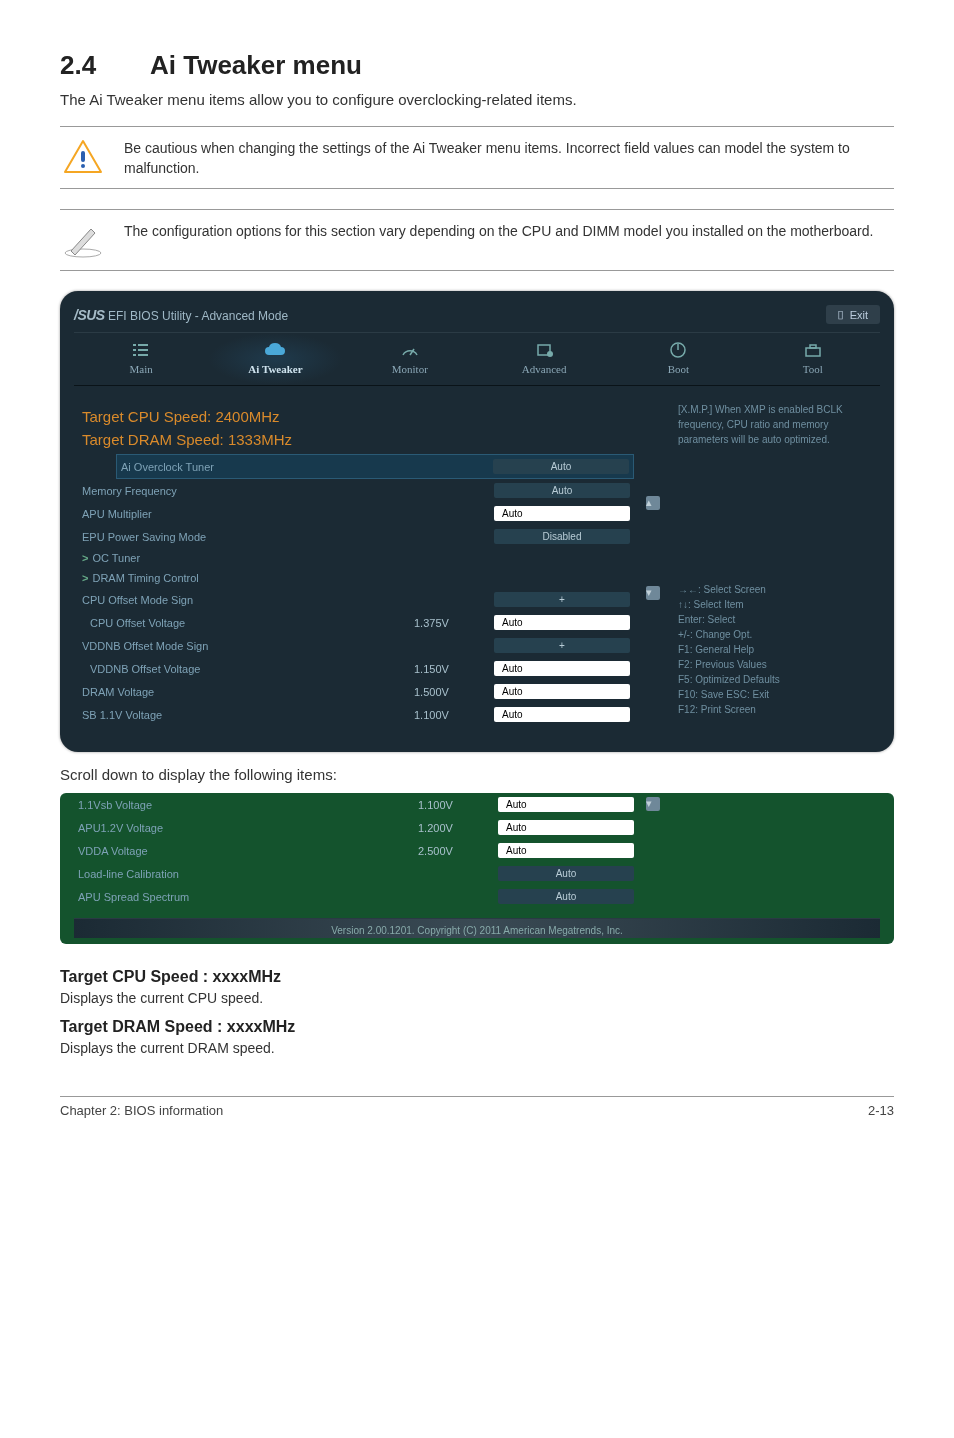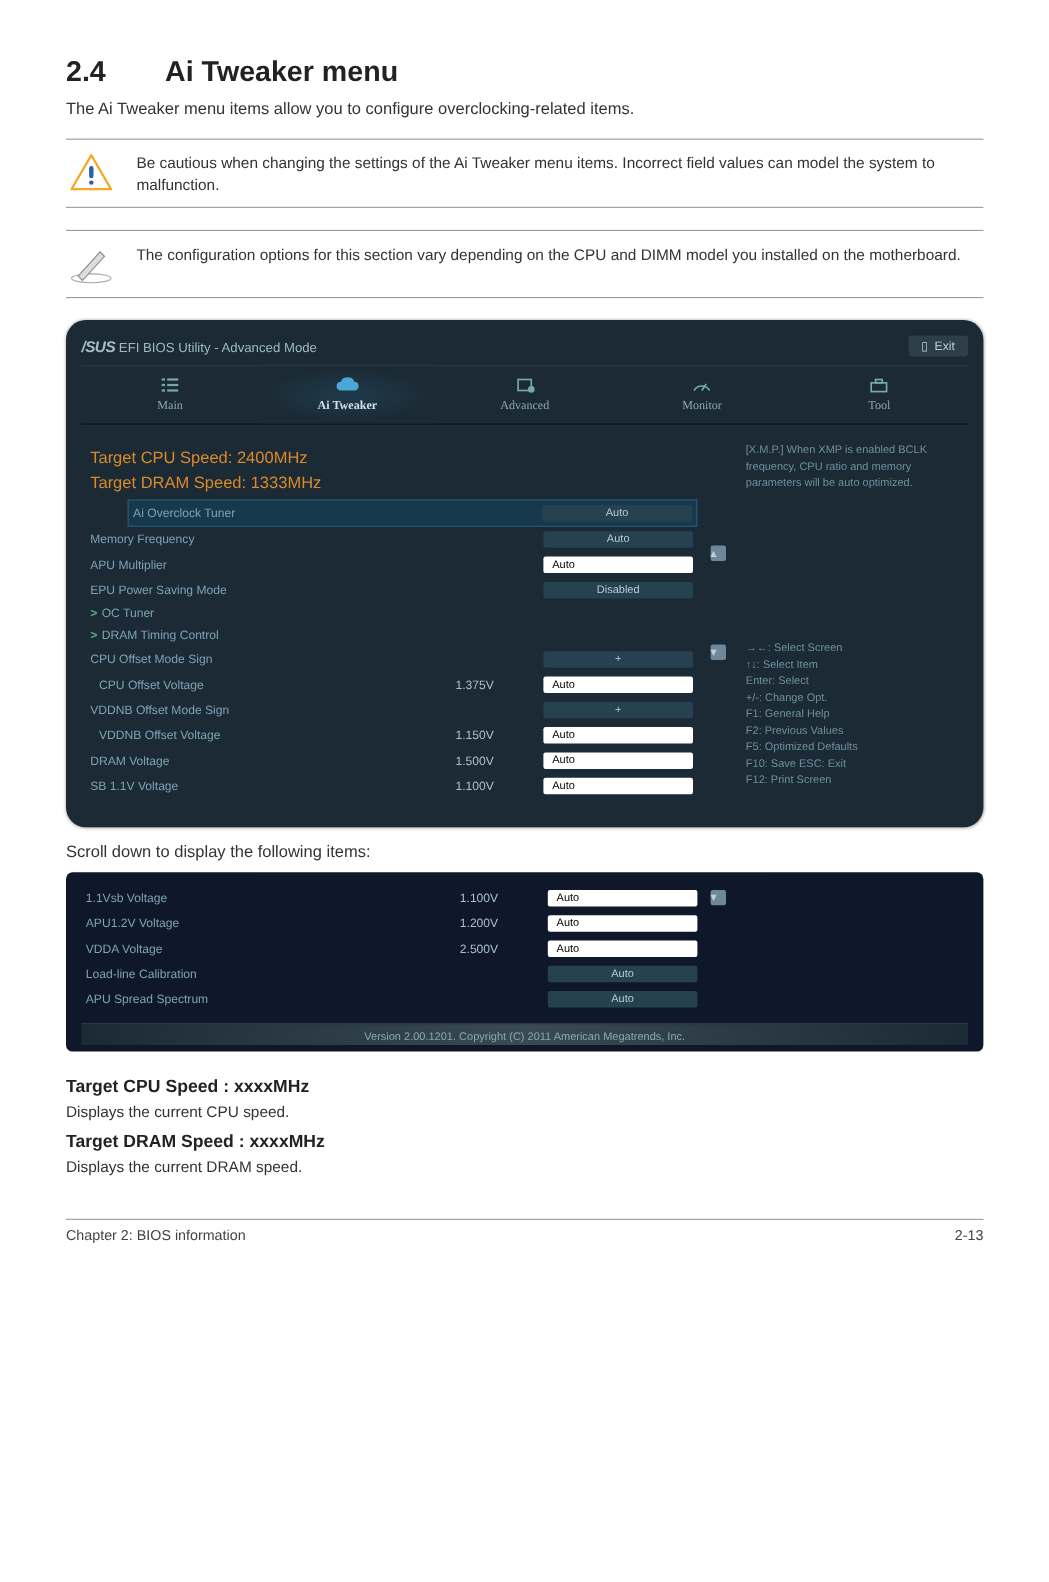--- a/index.html
+++ b/index.html
@@ -123,23 +123,23 @@
     width: 14px;
     height: 14px;
     background: #6f8899;
     border-radius: 2px;
   }
   .scrollbar-area { position: relative; width: 16px; }
 
   .scroll-note { font-size: 15px; margin: 14px 0 10px 0; }
 
   .bios2 {
-    background: #0f172a;
+    background: #14532d;
     border-radius: 6px;
-    padding: 12px 14px 6px 14px;
+    padding: 0 14px 6px 14px;
     color: #c0d0d8;
     font-size: 11px;
     margin-bottom: 24px;
   }
   .bios2-footer {
     text-align: center;
     color: #8aa;
     font-size: 10px;
     padding: 6px 0 2px 0;
     border-top: 1px solid #2a3a44;
@@ -215,31 +215,38 @@
       <span class="tab-label">Main</span>
     </div>
     <div class="tab active">
       <svg class="tab-icon" viewBox="0 0 24 18">
           <path d="M6 14 Q2 14 2 10 Q2 6 6 6 Q7 2 12 2 Q17 2 18 6 Q22 6 22 10 Q22 14 18 14 Z" fill="#4aa8d8"></path>
         </svg>
       <span class="tab-label">Ai  Tweaker</span>
     </div>
     <div class="tab">
       <svg class="tab-icon" viewBox="0 0 20 18">
+          <path d="M3 14 A8 8 0 0 1 17 14" fill="none" stroke="#7aa" stroke-width="1.5"></path>
+          <line x1="10" y1="14" x2="14" y2="8" stroke="#7aa" stroke-width="1.5"></line>
+        </svg>
+      <span class="tab-label">Monitor</span>
+    </div>
+    <div class="tab">
+      <svg class="tab-icon" viewBox="0 0 20 18">
           <rect x="4" y="4" width="12" height="10" fill="none" stroke="#7aa" stroke-width="1.5"></rect>
           <circle cx="16" cy="13" r="3" fill="#7aa"></circle>
         </svg>
       <span class="tab-label">Advanced</span>
     </div>
     <div class="tab">
       <svg class="tab-icon" viewBox="0 0 20 18">
-          <path d="M3 14 A8 8 0 0 1 17 14" fill="none" stroke="#7aa" stroke-width="1.5"></path>
-          <line x1="10" y1="14" x2="14" y2="8" stroke="#7aa" stroke-width="1.5"></line>
-        </svg>
-      <span class="tab-label">Monitor</span>
+          <circle cx="10" cy="9" r="7" fill="none" stroke="#7aa" stroke-width="1.5"></circle>
+          <line x1="10" y1="3" x2="10" y2="9" stroke="#7aa" stroke-width="1.5"></line>
+        </svg>
+      <span class="tab-label">Boot</span>
     </div>
     <div class="tab">
       <svg class="tab-icon" viewBox="0 0 20 18">
           <rect x="3" y="7" width="14" height="8" fill="none" stroke="#7aa" stroke-width="1.5"></rect>
           <rect x="7" y="4" width="6" height="3" fill="none" stroke="#7aa" stroke-width="1.5"></rect>
         </svg>
       <span class="tab-label">Tool</span>
     </div>
   </div>
 

